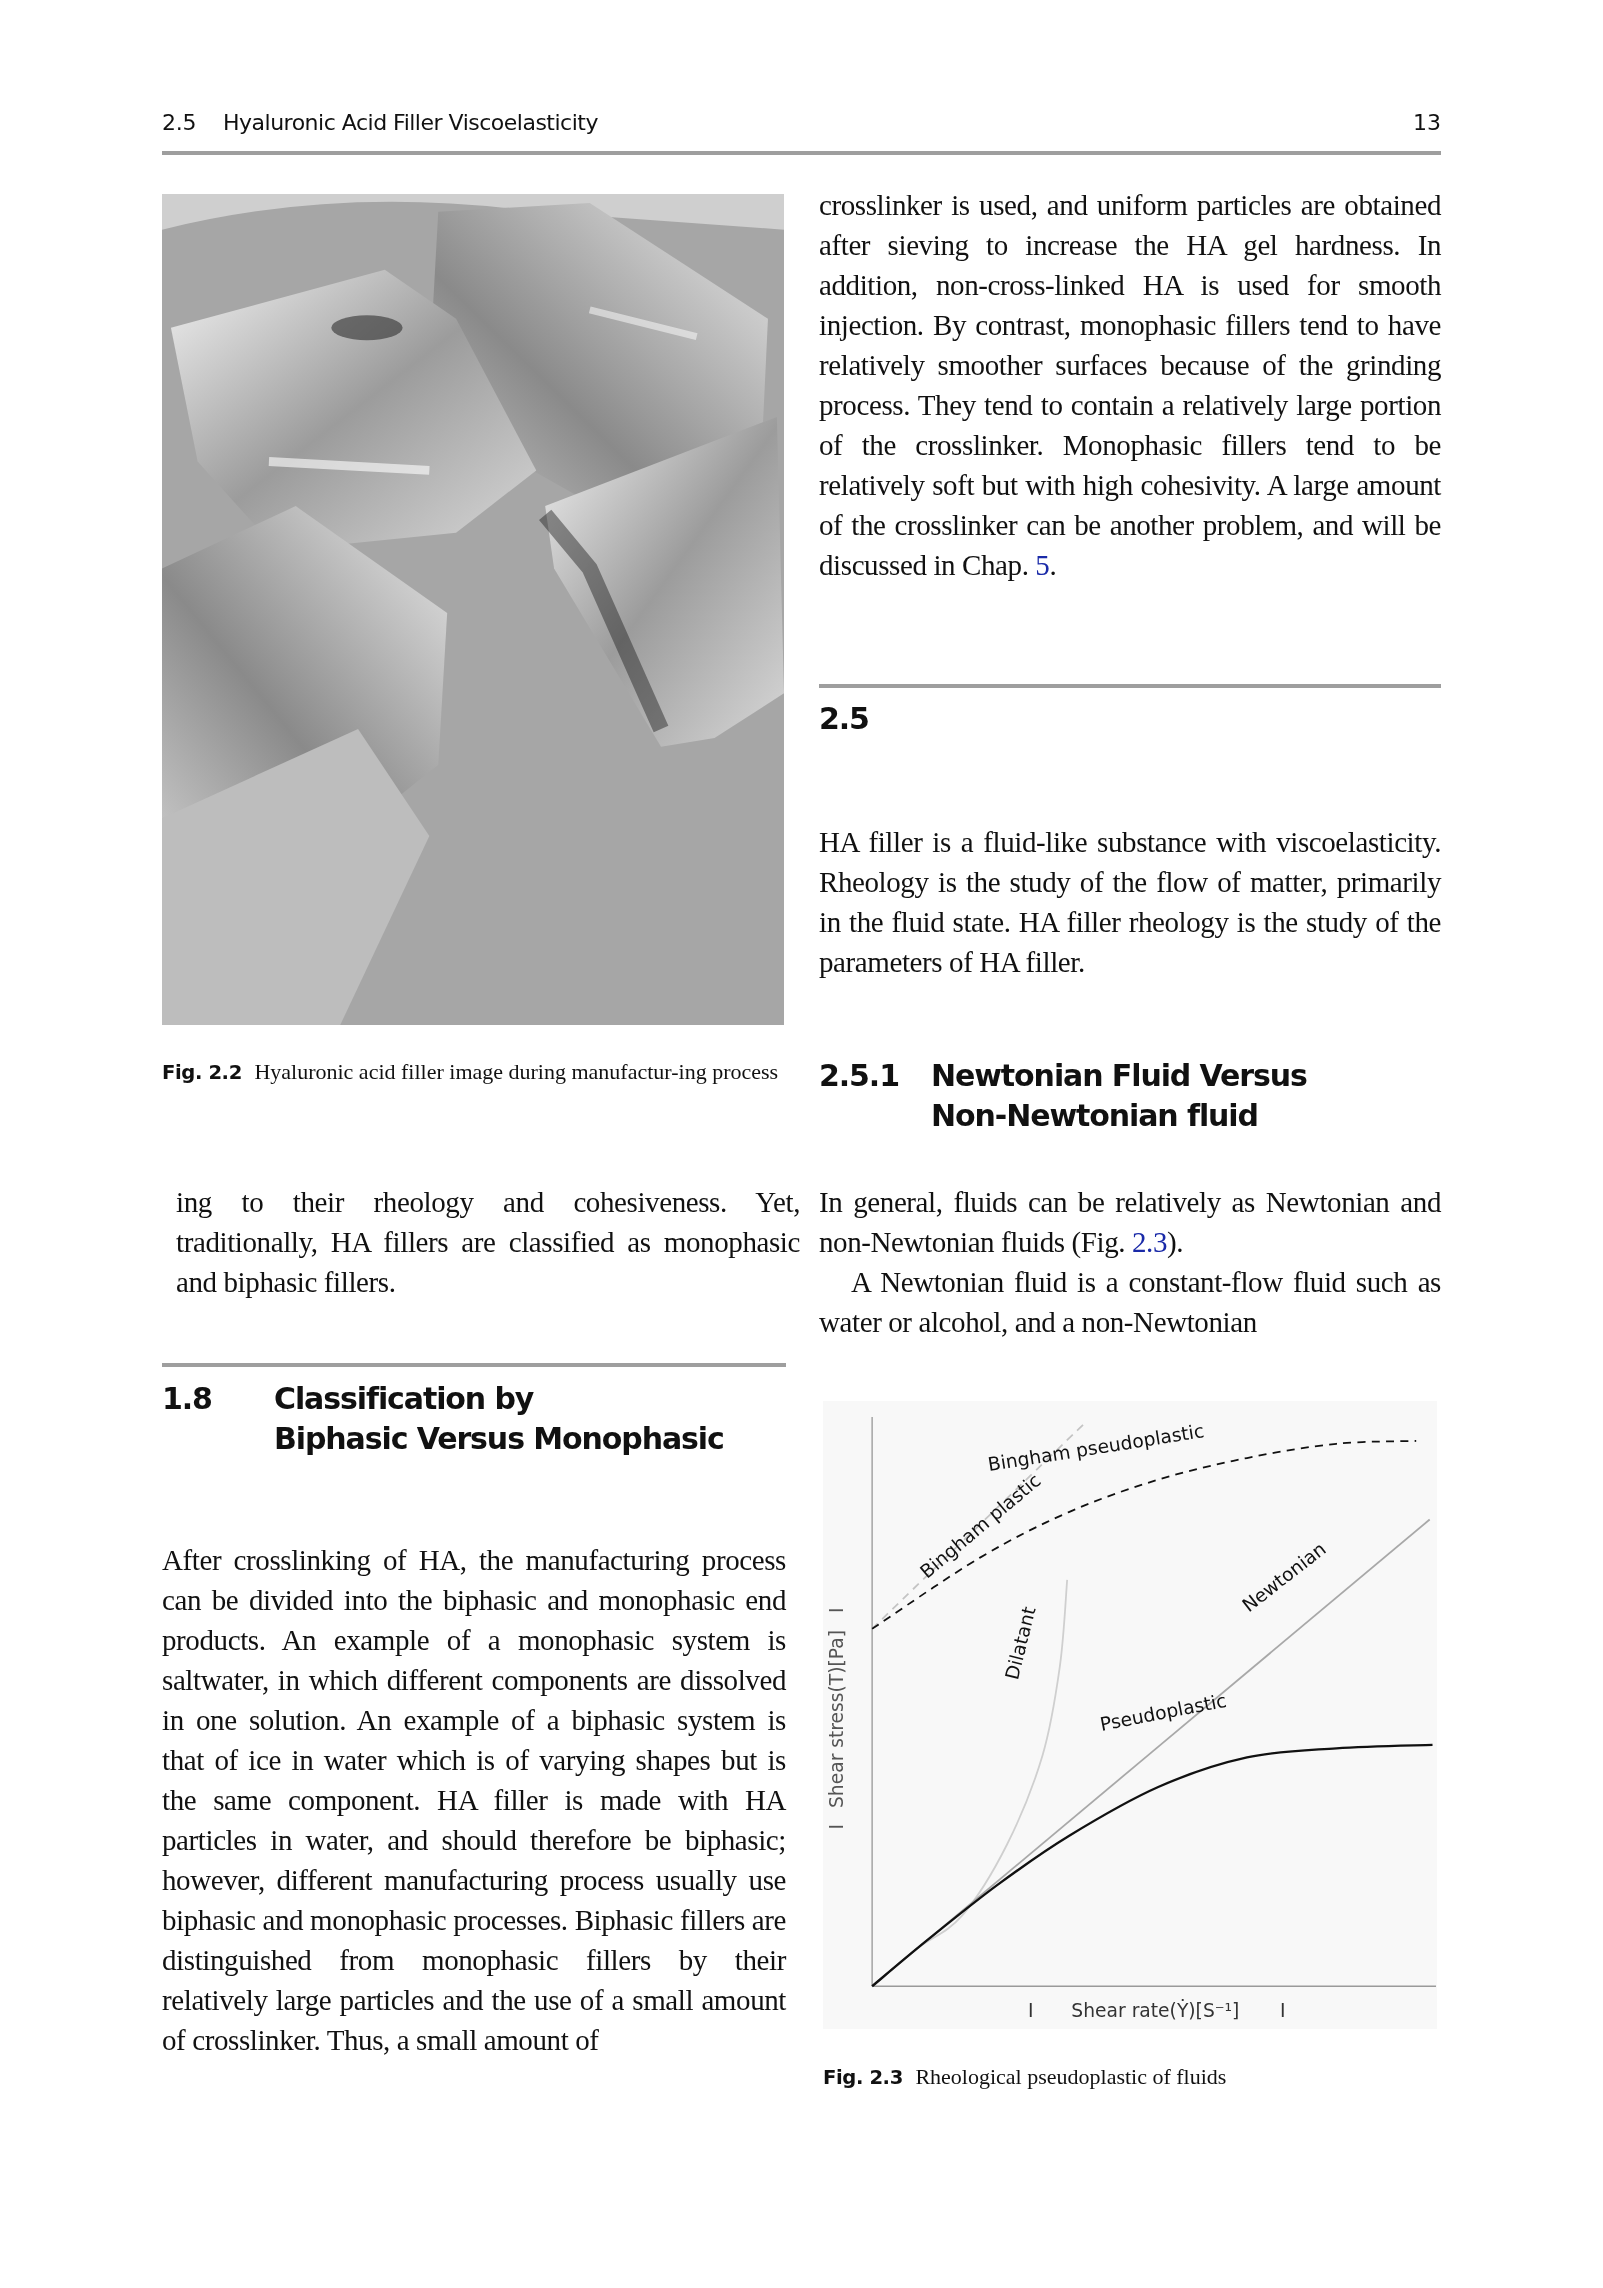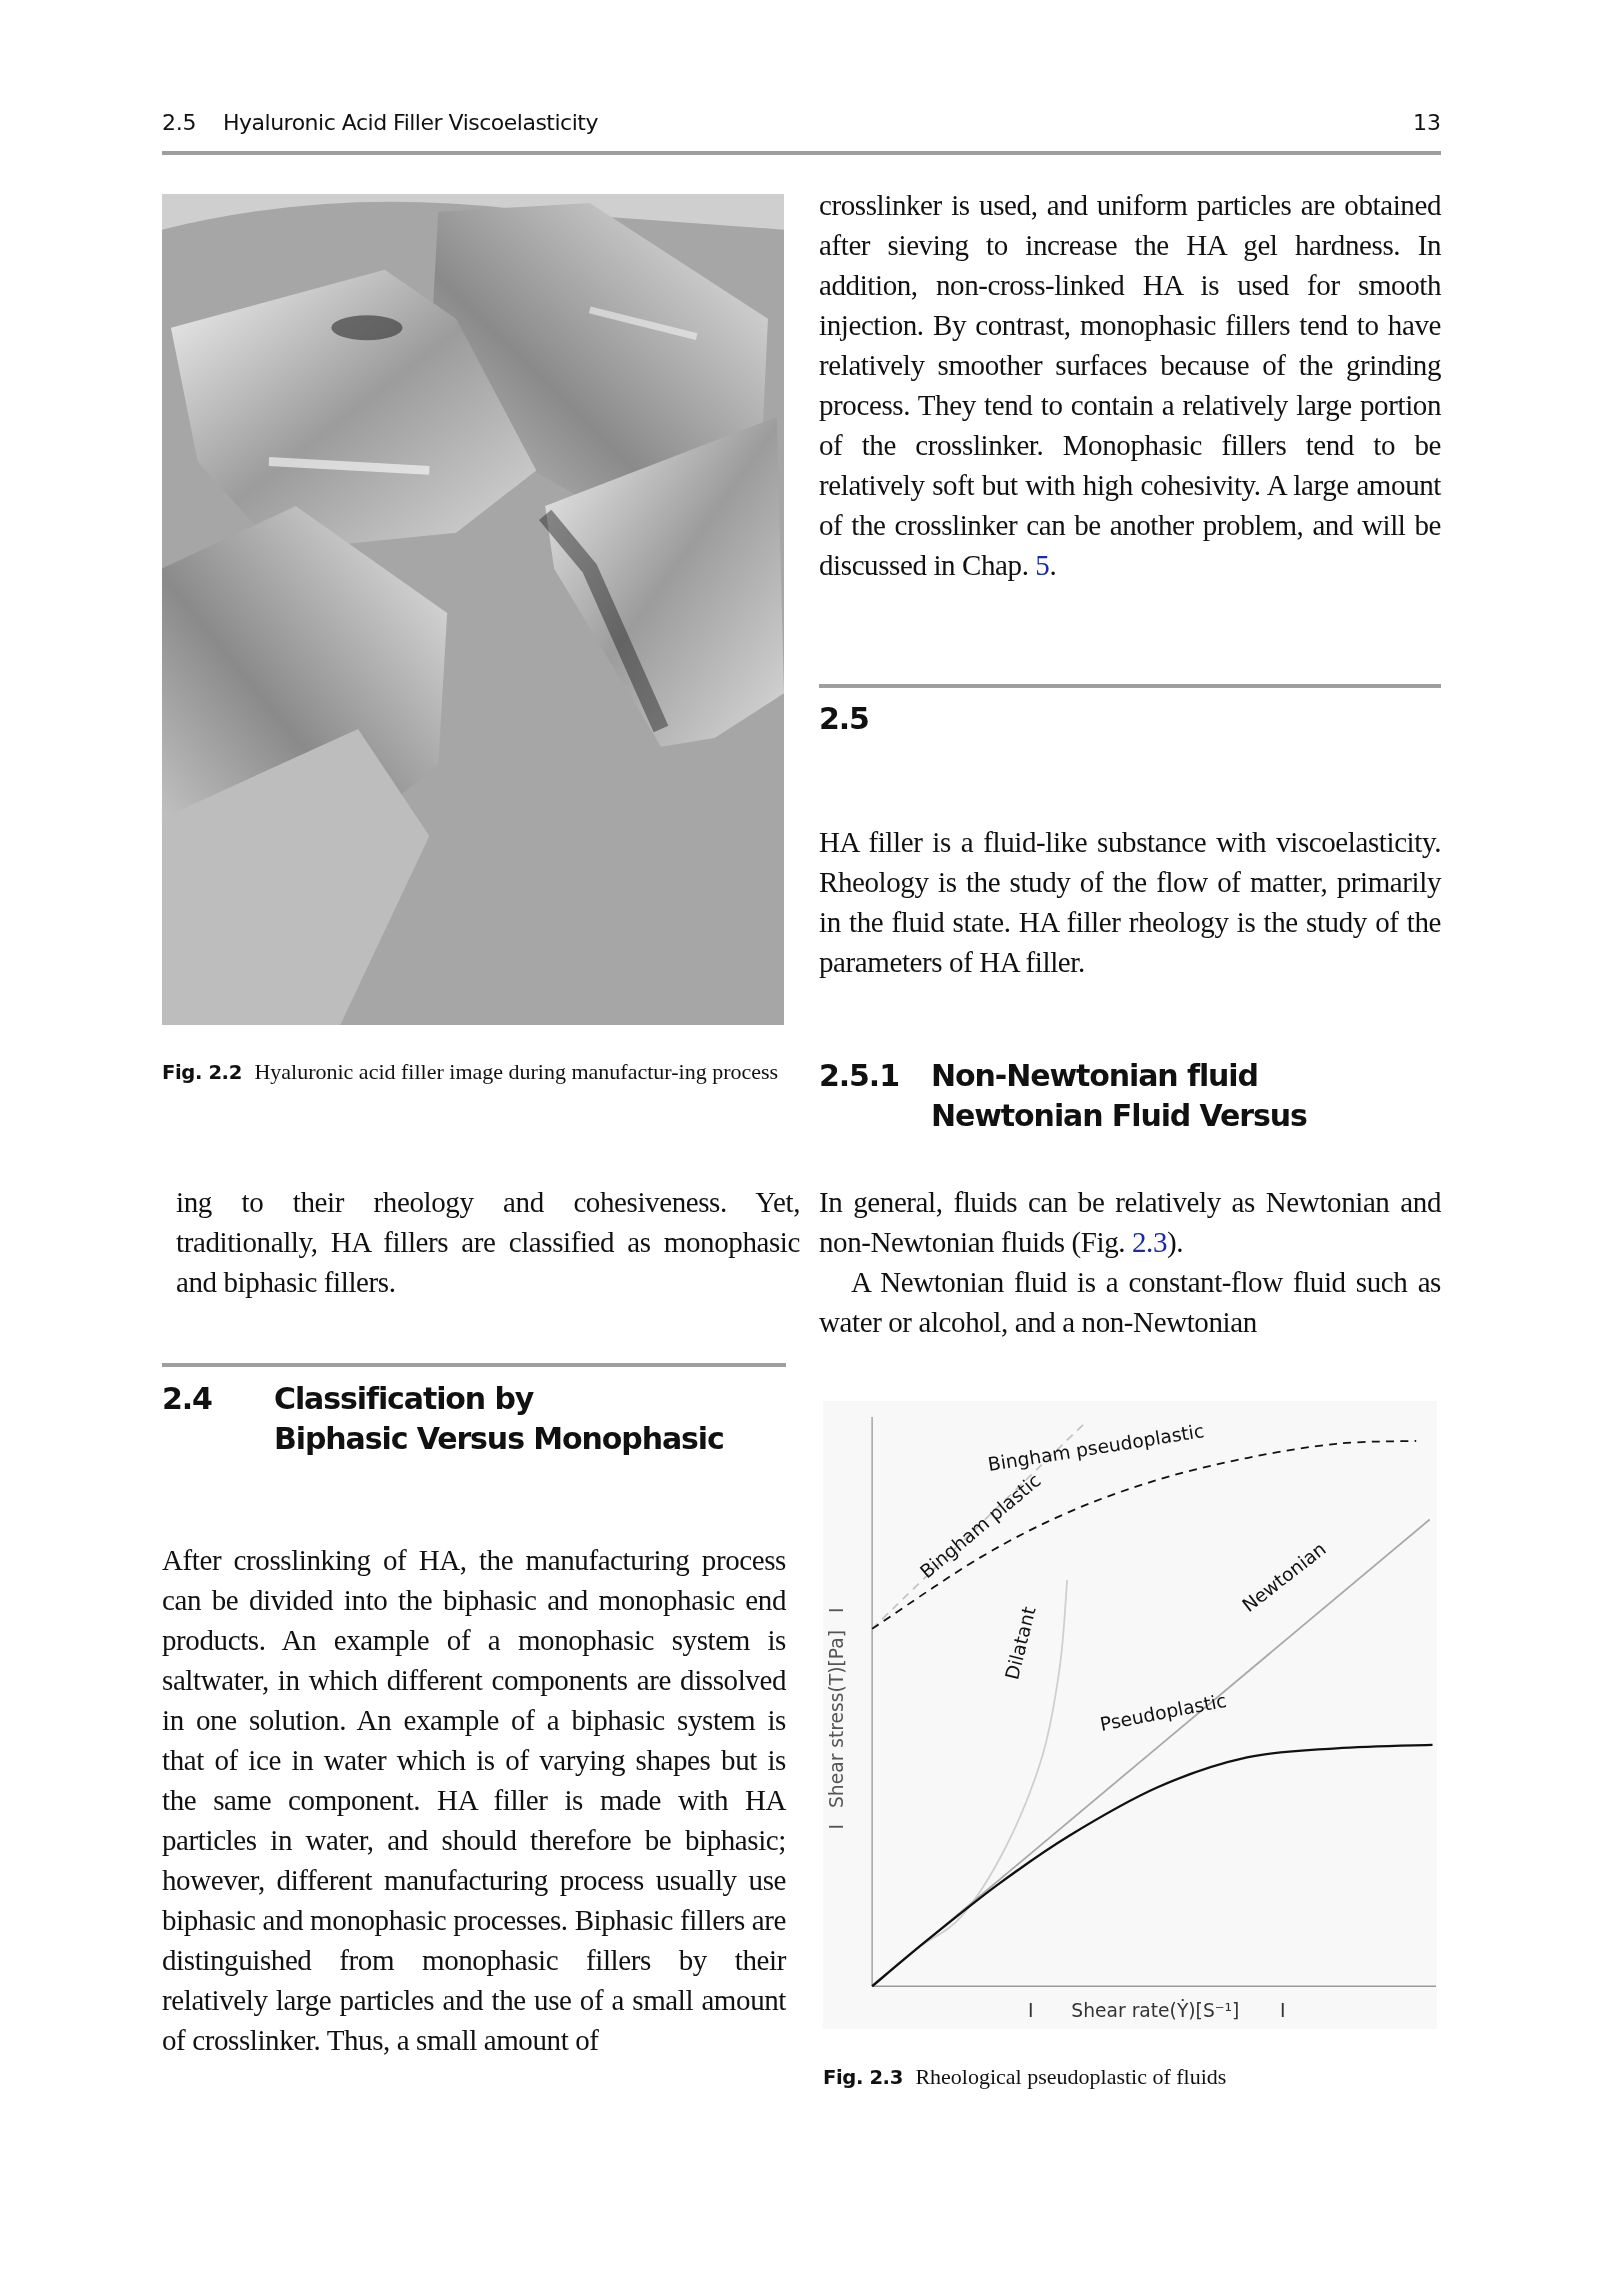--- a/index.html
+++ b/index.html
@@ -77,21 +77,21 @@
 <div class="caption serif" style="left:162px; top:1059px; width:624px;">
   <span class="lbl">Fig. 2.2</span><span>Hyaluronic acid filler image during manufactur-ing process</span>
 </div>
 
 <div class="para serif" style="left:176px; top:1182px; width:624px;font-family:Liberation Serif, serif;">
   <p>ing to their rheology and cohesiveness. Yet, traditionally, HA fillers are classified as monophasic and biphasic fillers.</p>
 </div>
 
 <div class="sec-rule" style="left:162px; top:1363px; width:624px;"></div>
 <div class="sec-head" style="left:162px; top:1379px; width:624px; height:125px;">
-  <span class="num">2.4</span>
+  <span class="num">1.8</span>
   <span class="txt">
     <span style="display:block">Classification by</span>
     <span style="display:block">Biphasic Versus Monophasic</span>
   </span>
 </div>
 <div class="para serif" style="left:162px; top:1540px; width:624px;">
   <p>After crosslinking of HA, the manufacturing process can be divided into the biphasic and monophasic end products. An example of a monophasic system is saltwater, in which different components are dissolved in one solution. An example of a biphasic system is that of ice in water which is of varying shapes but is the same component. HA filler is made with HA particles in water, and should therefore be biphasic; however, different manufacturing process usually use biphasic and monophasic processes. Biphasic fillers are distinguished from monophasic fillers by their relatively large particles and the use of a small amount of crosslinker. Thus, a small amount of</p>
 </div>
 
 <div class="para serif" style="left:819px; top:185px; width:622px;">
@@ -102,22 +102,22 @@
 <div class="sec-head" style="left:819px; top:699px; width:622px; height:85px;">
   <span class="num">2.5</span>
 </div>
 <div class="para serif" style="left:819px; top:822px; width:622px;">
   <p>HA filler is a fluid-like substance with viscoelasticity. Rheology is the study of the flow of matter, primarily in the fluid state. HA filler rheology is the study of the parameters of HA filler.</p>
 </div>
 
 <div class="sec-head" style="left:819px; top:1056px; width:622px; height:85px;">
   <span class="num">2.5.1</span>
   <span class="txt">
+    <span style="display:block">Newtonian Fluid Versus</span>
     <span style="display:block">Non-Newtonian fluid</span>
-    <span style="display:block">Newtonian Fluid Versus</span>
   </span>
 </div>
 <div class="para serif" style="left:819px; top:1182px; width:622px;">
   <p><span>In general, fluids can be relatively as Newtonian and non-Newtonian fluids (Fig. </span><span class="link">2.3</span><span>).</span></p>
   <p class="indent">A Newtonian fluid is a constant-flow fluid such as water or alcohol, and a non-Newtonian</p>
 </div>
 
 <div id="chart-box">
   <svg id="chart-svg" viewBox="0 0 689 705" xmlns="http://www.w3.org/2000/svg">
     <line id="y-axis" stroke="#9a9a9a" stroke-width="1.5" x1="55" y1="657" x2="55" y2="18"></line>

